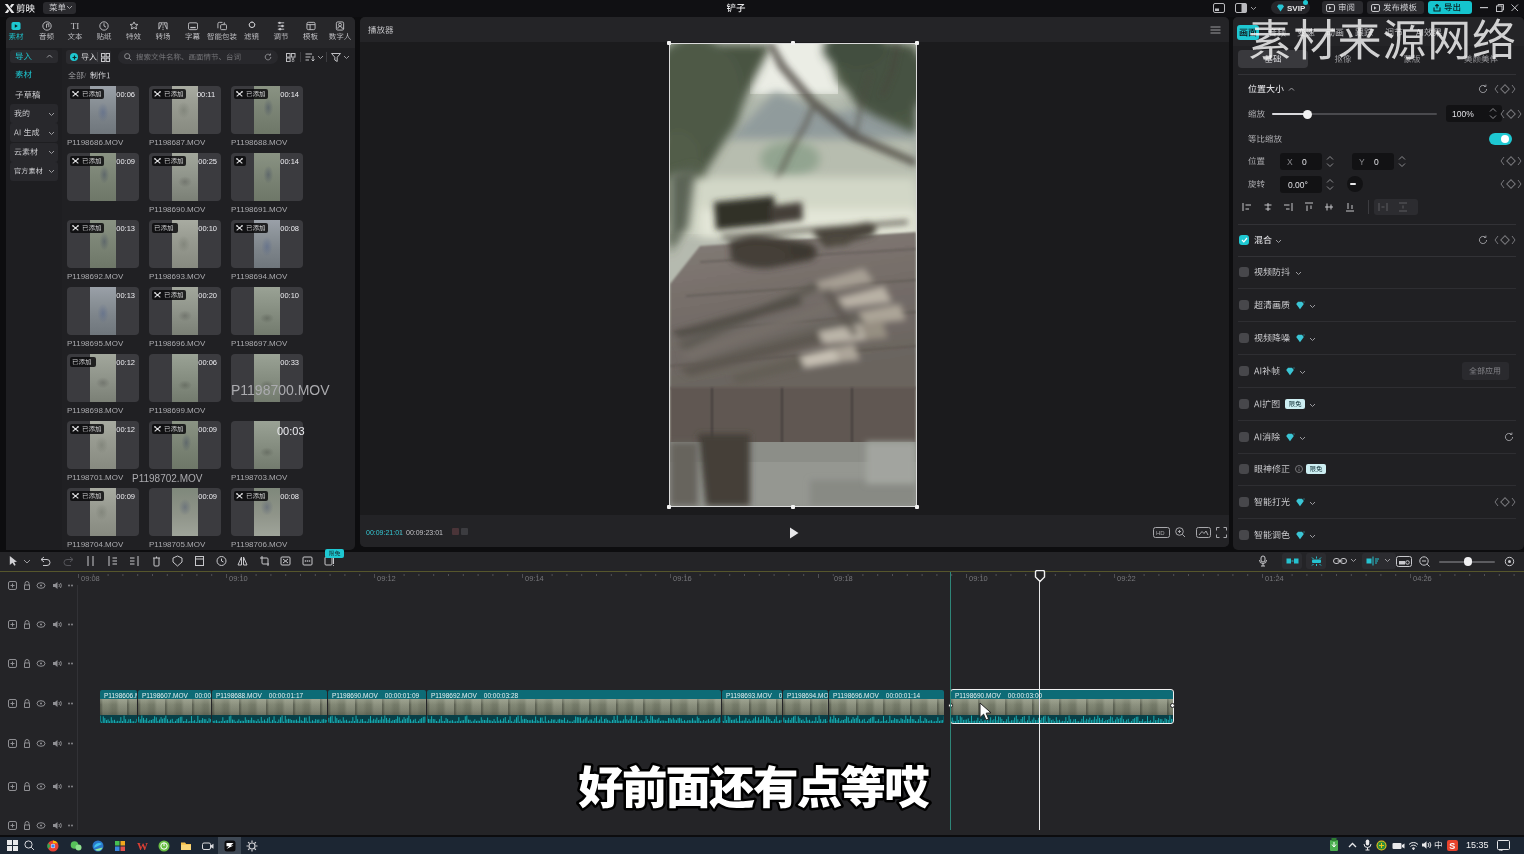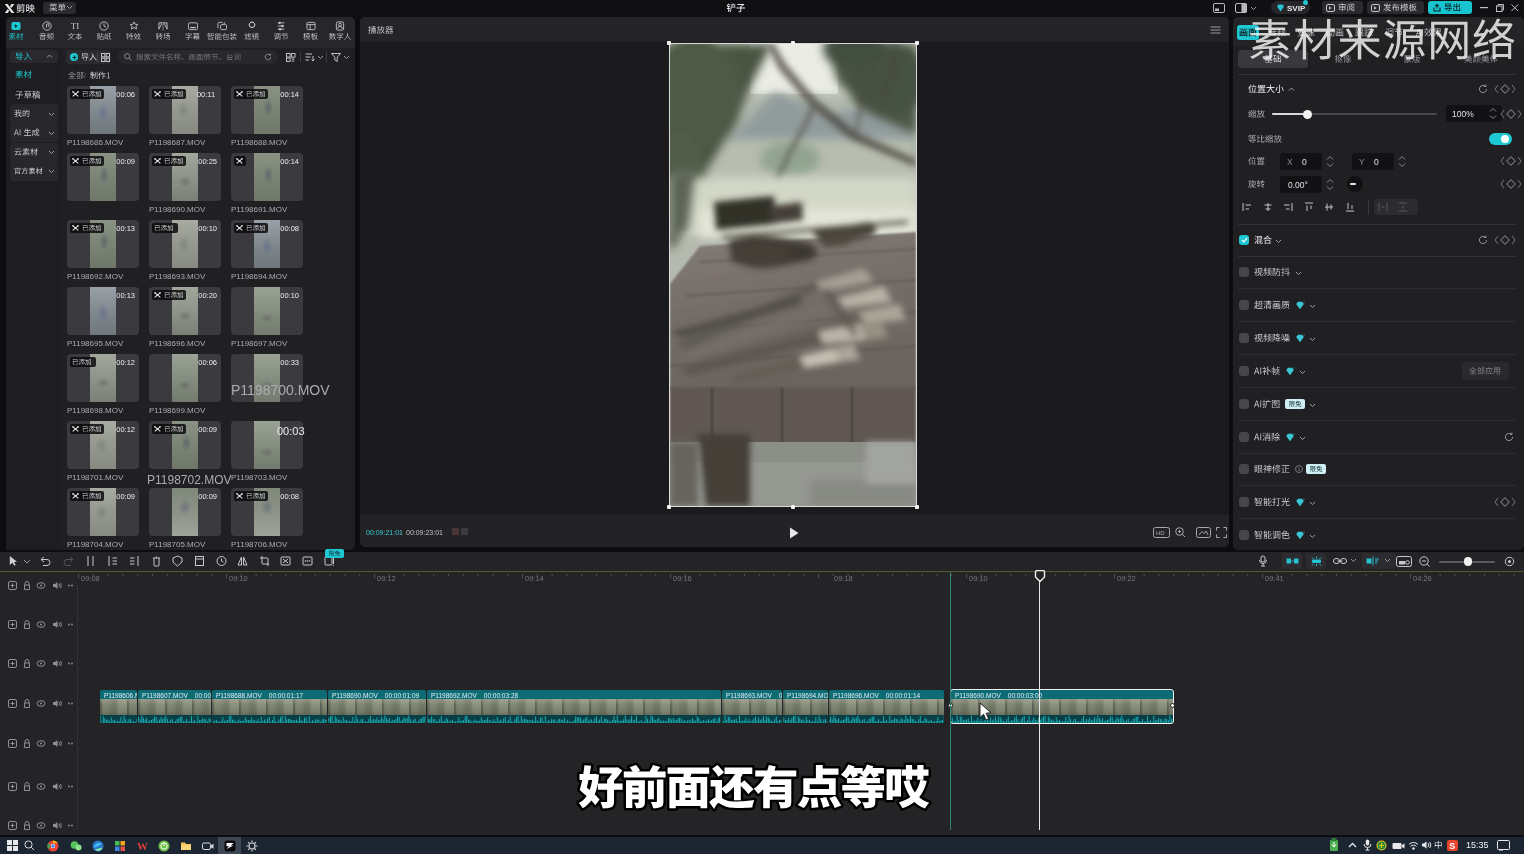--- a/index.html
+++ b/index.html
@@ -315,21 +315,21 @@
 <div class="abs" style="left:149px;top:421px;width:72px;height:48px;background:#3b3b3f;border-radius:4px"></div>
 <div class="abs" style="left:172px;top:421px;width:26px;height:48px;background:radial-gradient(ellipse 7px 13px at 55% 45%, rgba(50,60,90,0.38), rgba(50,60,90,0) 70%),linear-gradient(180deg,#8a9383 0%,#7c8576 45%,#6e7768 100%)"></div>
 <div class="abs" style="left:152px;top:424px;width:34px;height:10px;background:rgba(10,10,12,0.85);border-radius:2px"></div>
 <svg class="abs" style="left:154px;top:426px" width="7" height="6" viewBox="0 0 8 7">
       <path d="M0.7 0.7 L7.3 6.3 M7.3 0.7 L0.7 6.3" stroke="#e4e4e6" stroke-width="1.2"></path>
       <circle cx="4" cy="3.5" r="1.2" fill="#e4e4e6"></circle>
       <circle cx="1" cy="1" r="0.9" fill="#e4e4e6"></circle>
       <circle cx="7" cy="1" r="0.9" fill="#e4e4e6"></circle>
     </svg>
 <div class="lat" style="left:195px;top:425px;font-size:7.5px;color:#ececf0;width:22px;text-align:right">00:09</div>
-<div class="lat" style="left:147px;top:473px;font-size:12px;color:#ababaf">P1198702.MOV</div>
+<div class="lat" style="left:132px;top:473px;font-size:10px;color:#ababaf">P1198702.MOV</div>
 <div class="abs" style="left:231px;top:421px;width:72px;height:48px;background:#3b3b3f;border-radius:4px"></div>
 <div class="abs" style="left:254px;top:421px;width:26px;height:48px;background:radial-gradient(ellipse 10px 7px at 50% 65%, rgba(55,58,52,0.3), rgba(55,58,52,0) 70%),linear-gradient(180deg,#9aa295 0%,#868e81 50%,#737b6e 100%)"></div>
 <div class="lat" style="left:277px;top:425px;font-size:11px;color:#ececf0;width:22px;text-align:right">00:03</div>
 <div class="lat" style="left:231px;top:473px;font-size:8px;color:#ababaf">P1198703.MOV</div>
 <div class="abs" style="left:67px;top:488px;width:72px;height:48px;background:#3b3b3f;border-radius:4px"></div>
 <div class="abs" style="left:90px;top:488px;width:26px;height:48px;background:radial-gradient(ellipse 9px 12px at 45% 50%, rgba(90,95,85,0.3), rgba(90,95,85,0) 70%),linear-gradient(180deg,#a8aba1 0%,#989b91 40%,#878a80 100%)"></div>
 <div class="abs" style="left:70px;top:491px;width:34px;height:10px;background:rgba(10,10,12,0.85);border-radius:2px"></div>
 <svg class="abs" style="left:72px;top:493px" width="7" height="6" viewBox="0 0 8 7">
       <path d="M0.7 0.7 L7.3 6.3 M7.3 0.7 L0.7 6.3" stroke="#e4e4e6" stroke-width="1.2"></path>
       <circle cx="4" cy="3.5" r="1.2" fill="#e4e4e6"></circle>
@@ -875,21 +875,21 @@
       <rect x="1513.6" y="0" width="1" height="2" fill="#505054"></rect>
     </svg>
 <div class="lat" style="left:81px;top:574px;font-size:7.5px;color:#77777b">09:08</div>
 <div class="lat" style="left:229px;top:574px;font-size:7.5px;color:#77777b">09:10</div>
 <div class="lat" style="left:377px;top:574px;font-size:7.5px;color:#77777b">09:12</div>
 <div class="lat" style="left:525px;top:574px;font-size:7.5px;color:#77777b">09:14</div>
 <div class="lat" style="left:673px;top:574px;font-size:7.5px;color:#77777b">09:16</div>
 <div class="lat" style="left:834px;top:574px;font-size:7.5px;color:#77777b">09:18</div>
 <div class="lat" style="left:969px;top:574px;font-size:7.5px;color:#77777b">09:10</div>
 <div class="lat" style="left:1117px;top:574px;font-size:7.5px;color:#77777b">09:22</div>
-<div class="lat" style="left:1265px;top:574px;font-size:7.5px;color:#77777b">09:41</div>
+<div class="lat" style="left:1265px;top:574px;font-size:7.5px;color:#77777b">01:24</div>
 <div class="lat" style="left:1413px;top:574px;font-size:7.5px;color:#77777b">04:26</div>
 <div class="abs" style="left:77px;top:585px;width:1px;height:245px;background:#323236"></div>
 <svg class="abs" style="left:8px;top:581px" width="66" height="9">
       <rect x="0.5" y="0.5" width="8" height="8" rx="1.5" fill="none" stroke="#8f8f93"></rect>
       <path d="M4.5 2.5 V6.5 M2.5 4.5 H6.5" stroke="#8f8f93"></path>
       <path d="M17 4 V2.5 a2 2 0 0 1 4 0 V4 M16.5 4 H21.5 V8.5 H16.5 Z" fill="none" stroke="#8f8f93"></path>
       <ellipse cx="33" cy="4.5" rx="4" ry="2.8" fill="none" stroke="#8f8f93"></ellipse>
       <circle cx="33" cy="4.5" r="1" fill="#8f8f93"></circle>
       <path d="M45 3 H47 L49.5 1 V8 L47 6 H45 Z" fill="#8f8f93"></path>
       <path d="M51 3 a3 3 0 0 1 0 3 M52.5 2 a4.5 4.5 0 0 1 0 5" stroke="#8f8f93" fill="none"></path>

